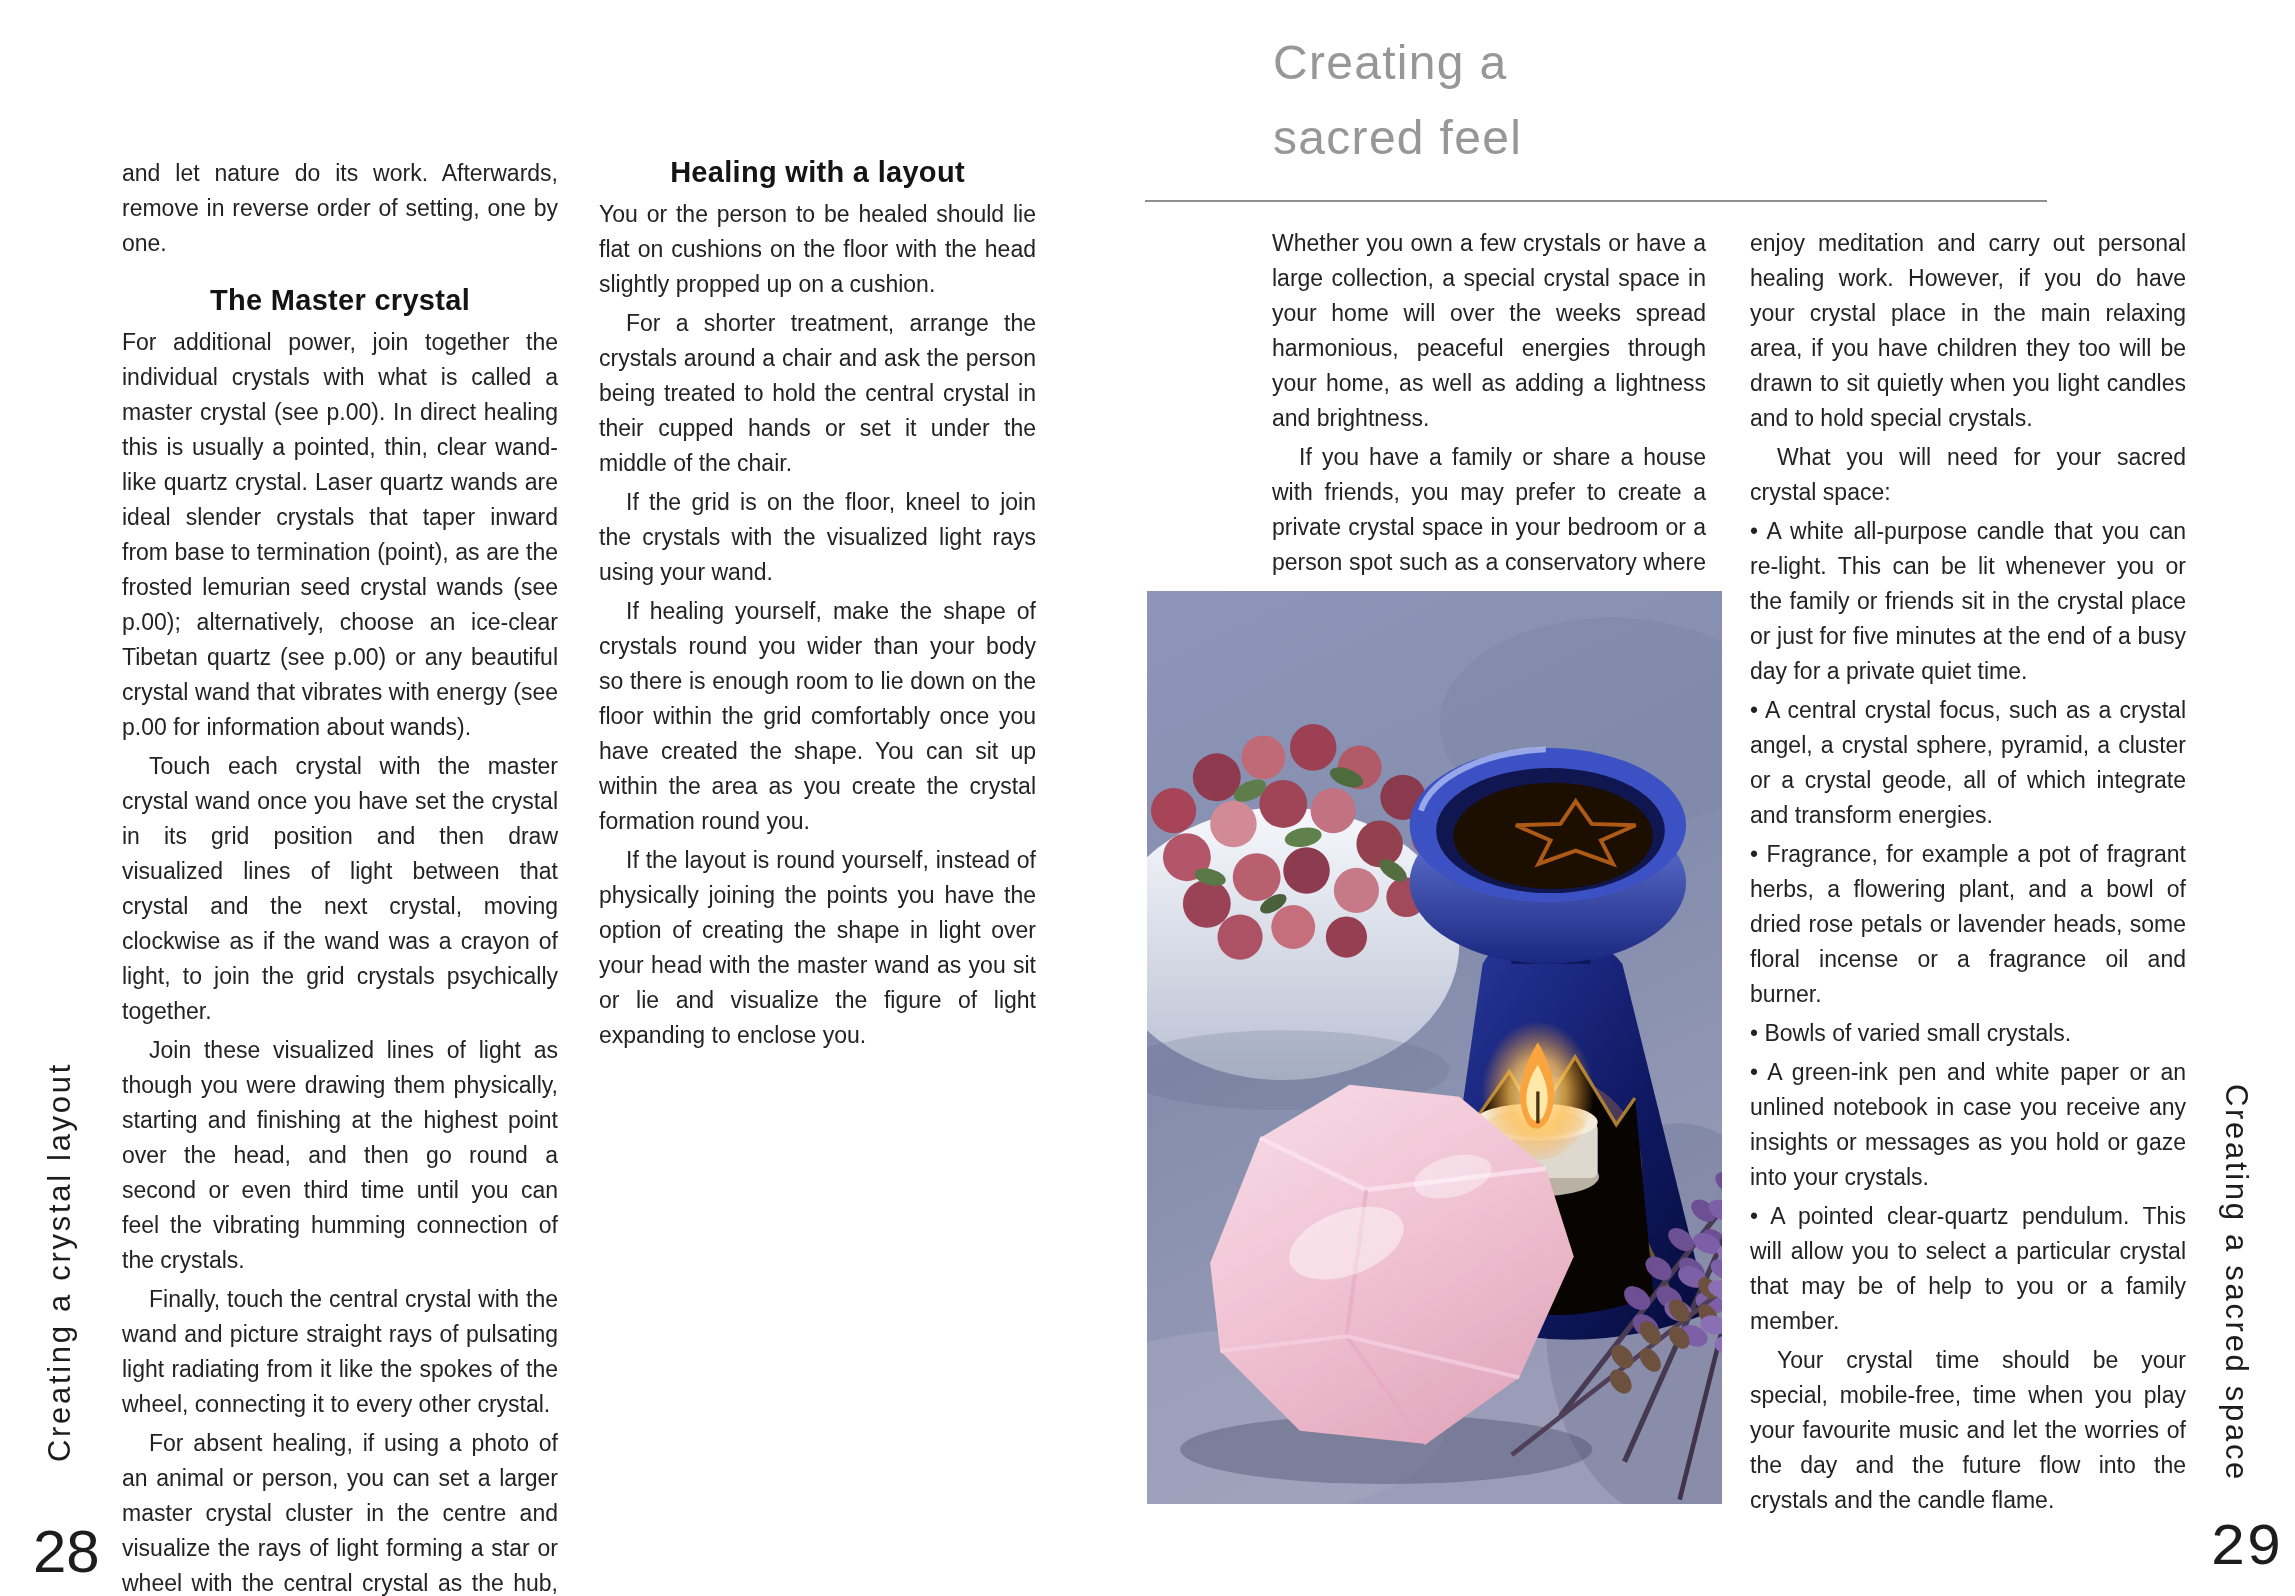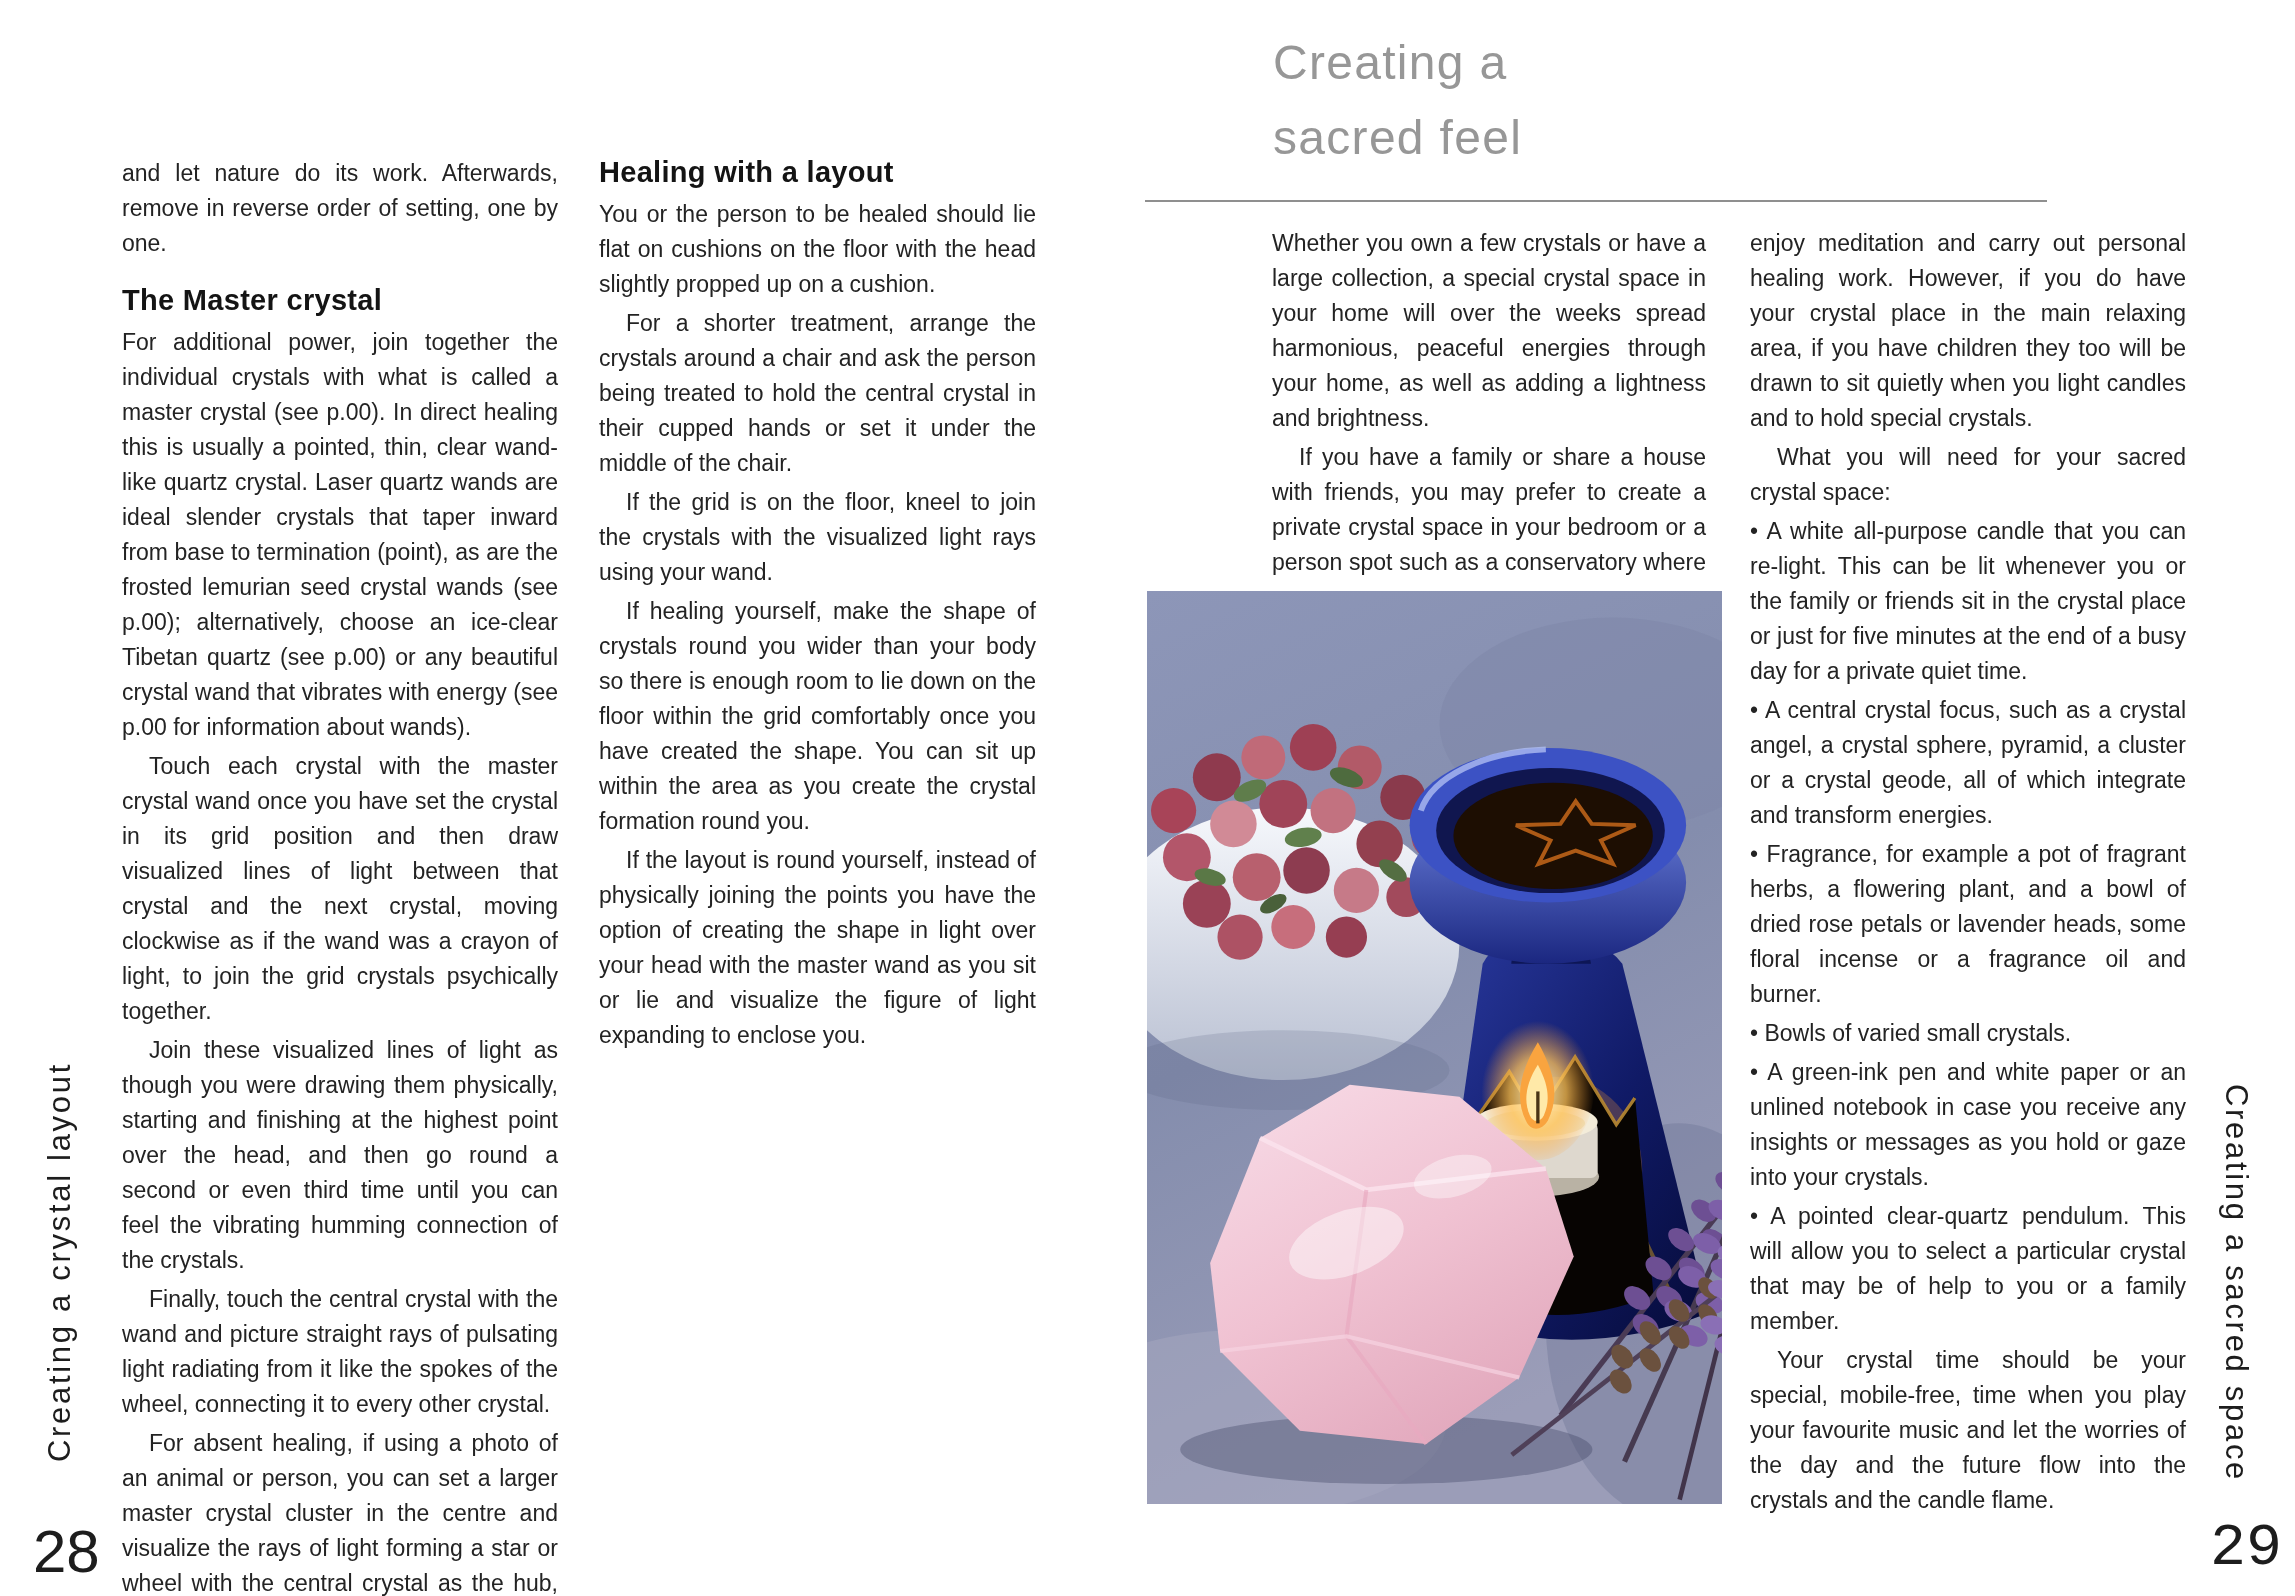--- a/index.html
+++ b/index.html
@@ -12,21 +12,21 @@
   .col { position:absolute; font-size:23px; line-height:35px; }
   #l-col1 { left:118px;  top:152px; width:444px; }
   #l-col2 { left:595px;  top:152px; width:445px; }
   #r-col1 { left:1268px; top:222px; width:442px; }
   #r-col2 { left:1746px; top:222px; width:444px; }
   .para { margin:4px; text-align:justify; }
   .para.indent { text-indent:27px; }
   .para.bullet { text-indent:0; }
   .para.heading {
     font-weight:bold; font-size:29px; line-height:33px;
-    padding-top:18.6px; padding-bottom:4px; text-align:left; color:#141414;
+    padding-top:18.6px; padding-bottom:4px; text-align:center; color:#141414;
     letter-spacing:0.3px;
   }
   .para.heading:first-child { padding-top:0; }
   
   .chapter-title {
     position:absolute; left:1264px; top:25px;
     font-size:48px; line-height:75px; letter-spacing:1.3px;
     color:#979797; white-space:nowrap;margin-left:9px;
   }
   .title-rule {

